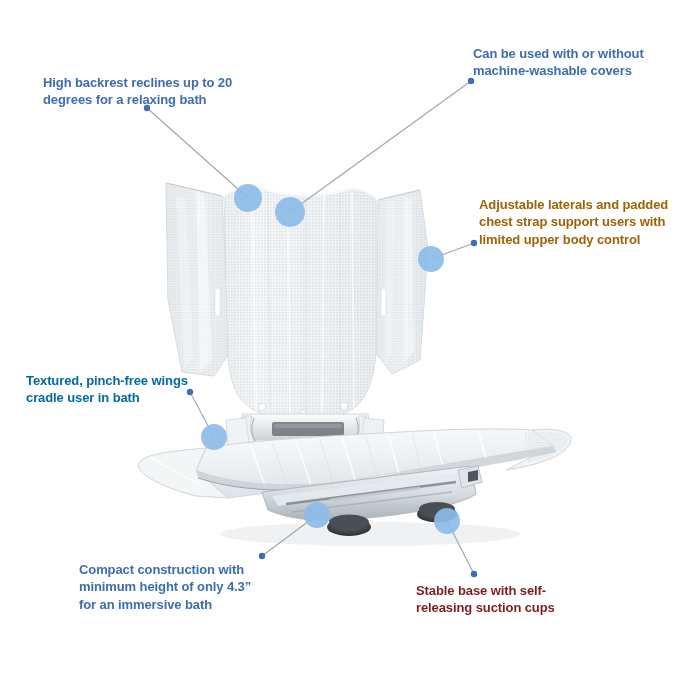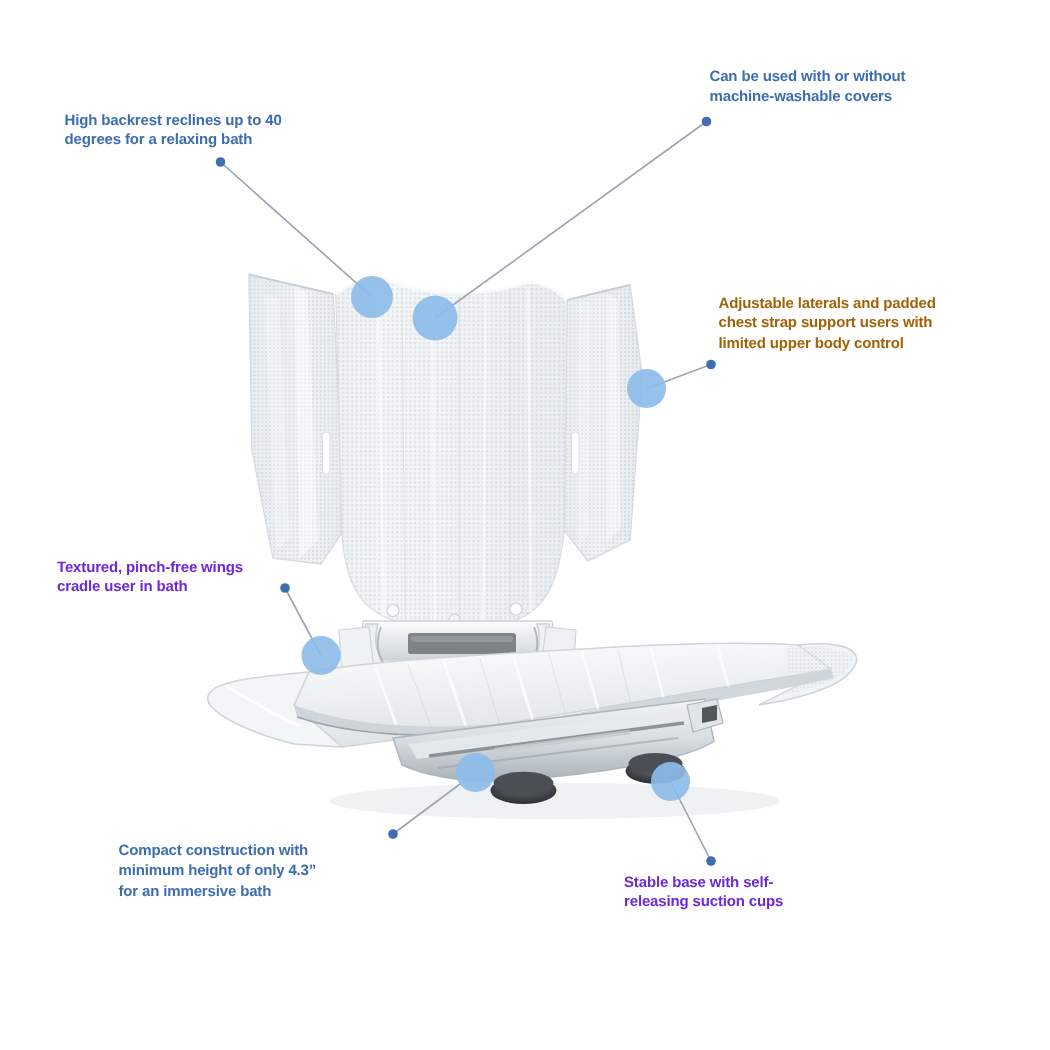--- a/index.html
+++ b/index.html
@@ -10,21 +10,21 @@
     font-family:"Liberation Sans","DejaVu Sans",sans-serif;
     overflow:hidden;
     position:relative;
   }
   #stage{position:relative;width:700px;height:700px;}
   #artboard{position:absolute;inset:0;width:700px;height:700px;display:block;}
   .callout-text{
     position:absolute;
     color:#3d6db0;
     font-weight:bold;
-    font-size:10px;
+    font-size:13px;
     line-height:1.33;
     letter-spacing:-0.1px;
     white-space:pre-line;
     -webkit-font-smoothing:antialiased;
   }
   .ct-left{text-align:left;}
 </style>
 </head>
 <body>
 
@@ -245,29 +245,29 @@
         </g>
         <g>
           <line x1="474" y1="574" x2="447" y2="521" stroke="#9aa6b2" stroke-width="1.1"></line>
           <circle cx="447" cy="521" r="13" fill="#8cbce8" opacity="0.92"></circle>
           <circle cx="474" cy="574" r="3.2" fill="#3f6fb0"></circle>
         </g>
       </g>
   </svg>
 
   <div id="labels">
-      <div class="callout-text ct-left" style="left: 43px; top: 74px; color: rgb(61, 109, 176);">High backrest reclines up to 40
+      <div class="callout-text ct-left" style="left: 43px; top: 74px; color: rgb(61, 109, 176);">High backrest reclines up to 20
 degrees for a relaxing bath</div>
       <div class="callout-text ct-left" style="left: 473px; top: 45px; color: rgb(61, 109, 176);">Can be used with or without
 machine-washable covers</div>
       <div class="callout-text ct-left" style="left: 479px; top: 196px; color: #a16207;">Adjustable laterals and padded
 chest strap support users with
 limited upper body control</div>
-      <div class="callout-text ct-left" style="left: 38px; top: 372px; color: #6d28d9;">Textured, pinch-free wings
+      <div class="callout-text ct-left" style="left: 26px; top: 372px; color: #0369a1;">Textured, pinch-free wings
 cradle user in bath</div>
       <div class="callout-text ct-left" style="left: 79px; top: 561px; color: rgb(61, 109, 176);">Compact construction with
 minimum height of only 4.3”
 for an immersive bath</div>
-      <div class="callout-text ct-left" style="left: 416px; top: 582px; color: #6d28d9;">Stable base with self-
+      <div class="callout-text ct-left" style="left: 416px; top: 582px; color: #7f1d1d;">Stable base with self-
 releasing suction cups</div>
     </div>
 
 </div>
 
 </body></html>

